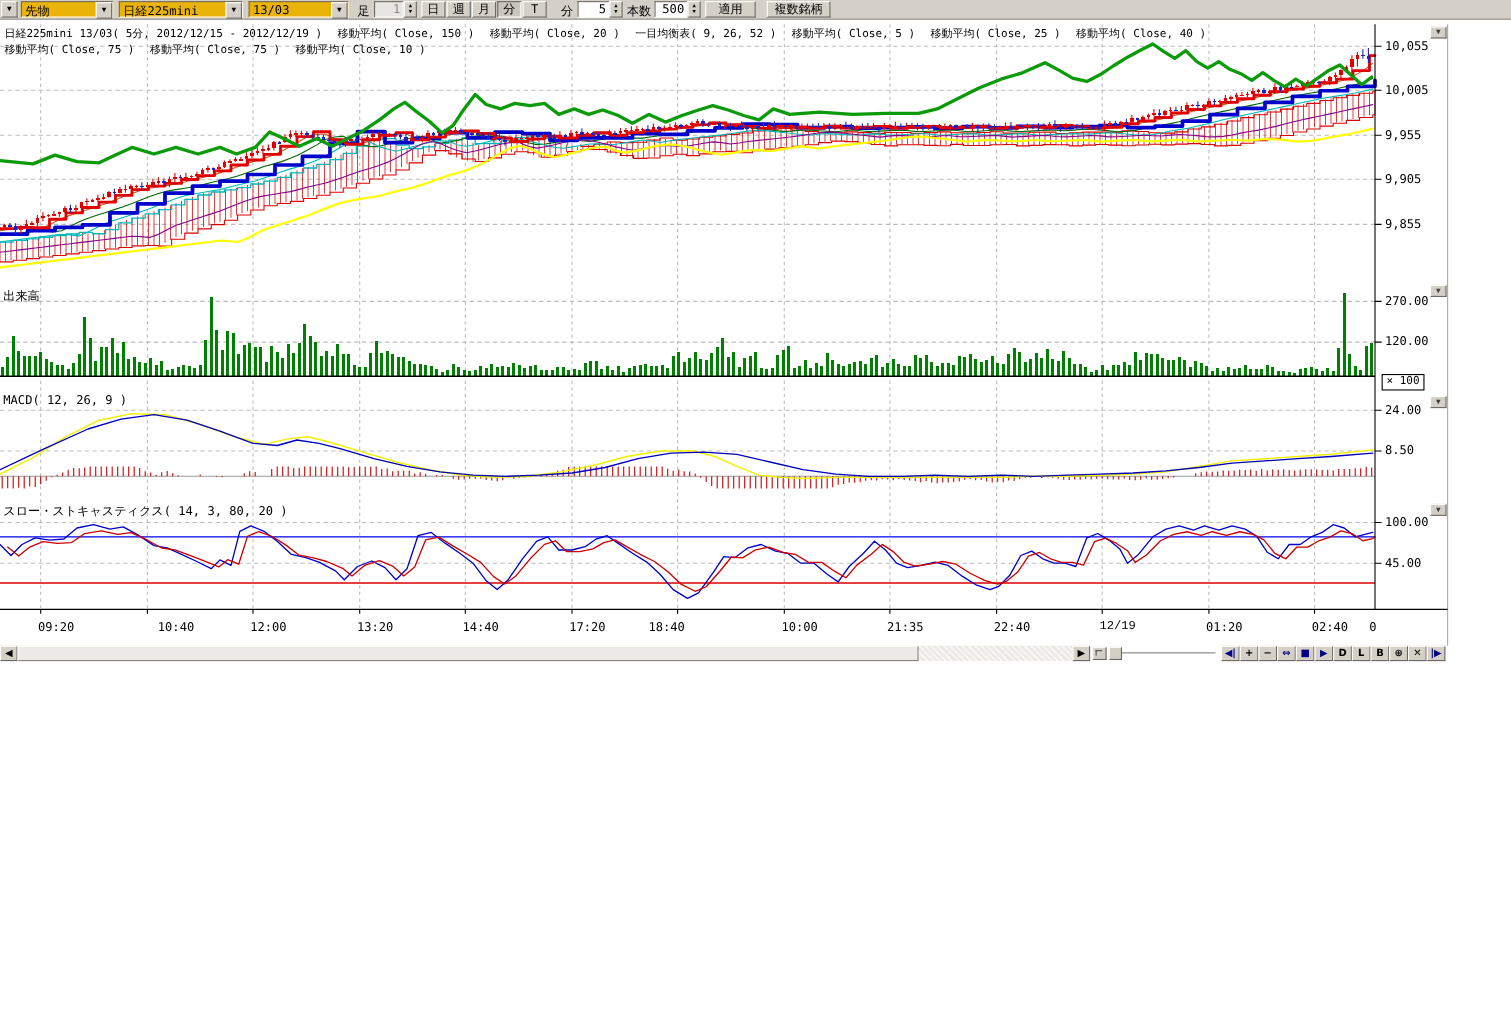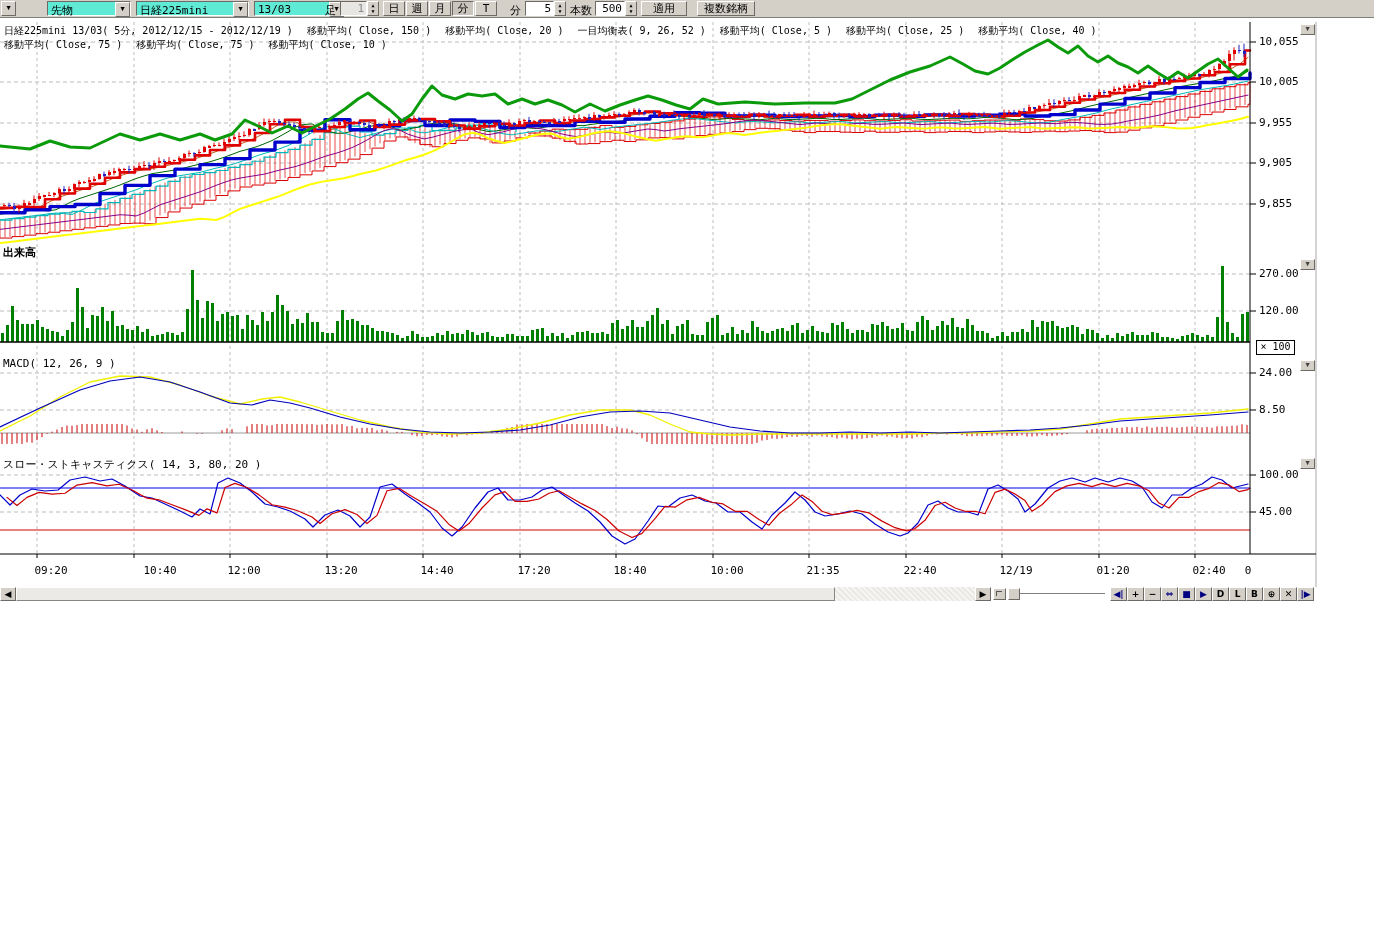--- a/index.html
+++ b/index.html
@@ -5,22 +5,22 @@
   html,body{margin:0;padding:0;background:#ffffff;width:1374px;height:926px;
     font-family:"DejaVu Sans Mono","Liberation Mono",monospace;}
   #app{position:relative;width:1374px;height:926px;overflow:hidden;background:#fff;}
   
   #toolbar{position:absolute;left:0;top:0;width:1374px;height:17px;background:#d4d0c8;
     border-bottom:1px solid #808080;}
   .tbtn{position:absolute;top:1px;height:15px;background:#d4d0c8;border:1px solid;
     border-color:#ffffff #6d6a66 #6d6a66 #ffffff;box-sizing:border-box;
     font:11px "DejaVu Sans Mono",monospace;text-align:center;line-height:13px;color:#000;}
   .tbtn.pressed{border-color:#6d6a66 #ffffff #ffffff #6d6a66;background:#c9c5bd;}
-  .combo{position:absolute;top:1px;height:15px;background:#5eead4;border:1px solid;
-    border-color:#6d6a66 #ffffff #ffffff #6d6a66;box-sizing:border-box;margin-left:28px;}
+  .combo{position:absolute;top:1px;height:15px;background:#eab308;border:1px solid;
+    border-color:#6d6a66 #ffffff #ffffff #6d6a66;box-sizing:border-box;}
   .combo .ctext{position:absolute;left:3px;top:1px;font:11px "DejaVu Sans Mono",monospace;
     white-space:nowrap;color:#000;}
   .combo .carrow{position:absolute;right:0;top:0;width:13px;height:13px;background:#d4d0c8;
     border:1px solid;border-color:#ffffff #6d6a66 #6d6a66 #ffffff;font-size:7px;line-height:13px;
     text-align:center;color:#000;}
   .spinfield{position:absolute;top:1px;height:15px;background:#fff;border:1px solid;
     border-color:#6d6a66 #ffffff #ffffff #6d6a66;box-sizing:border-box;
     font:11px "DejaVu Sans Mono",monospace;text-align:right;line-height:13px;padding-right:2px;color:#000;}
   .spinfield.disabled{background:#e8e6e2;color:#8a8a8a;}
   .spinbtn{position:absolute;top:1px;width:12px;height:15px;background:#d4d0c8;border:1px solid;
@@ -1422,21 +1422,21 @@
         <span>移動平均( Close, 5 )</span>
         <span>移動平均( Close, 25 )</span>
         <span>移動平均( Close, 40 )</span>
       </div>
     <div class="hline2" id="header-line2">
         <span>移動平均( Close, 75 )</span>
         <span>移動平均( Close, 75 )</span>
         <span>移動平均( Close, 10 )</span>
       </div>
 
-    <div class="panel-label" style="left:3px;top:227px;font-weight:bold;">出来高</div>
+    <div class="panel-label" style="left:3px;top:244px;">出来高</div>
     <div class="panel-label" style="left:3px;top:339px;">MACD( 12, 26, 9 )</div>
     <div class="panel-label" style="left:3px;top:439px;">スロー・ストキャスティクス( 14, 3, 80, 20 )</div>
 
     <div id="mult-box">× 100</div>
 
     <div class="ddbtn" style="left:1300px;top:6px;"><span>▼</span></div>
     <div class="ddbtn" style="left:1300px;top:241px;"><span>▼</span></div>
     <div class="ddbtn" style="left:1300px;top:342px;"><span>▼</span></div>
     <div class="ddbtn" style="left:1300px;top:440px;"><span>▼</span></div>
 
@@ -1453,25 +1453,25 @@
         <div class="tick-label" style="left: 1259px; top: 450px;">100.00</div>
         <div class="tick-label" style="left: 1259px; top: 487px;">45.00</div>
       </div>
     <div id="time-axis">
         <div class="time-label" style="left: 51px; top: 546px;">09:20</div>
         <div class="time-label" style="left: 160px; top: 546px;">10:40</div>
         <div class="time-label" style="left: 244px; top: 546px;">12:00</div>
         <div class="time-label" style="left: 341px; top: 546px;">13:20</div>
         <div class="time-label" style="left: 437px; top: 546px;">14:40</div>
         <div class="time-label" style="left: 534px; top: 546px; text-align: center;">17:20</div>
-        <div class="time-label" style="left: 630px; top: 546px;">18:40</div>
+        <div class="time-label" style="left: 606px; top: 546px;">18:40</div>
         <div class="time-label" style="left: 727px; top: 546px;">10:00</div>
         <div class="time-label" style="left: 823px; top: 546px;">21:35</div>
         <div class="time-label" style="left: 920px; top: 546px; text-align: right;">22:40</div>
-        <div class="time-label" style="left: 1016px; top: 546px;">12/19</div>
+        <div class="time-label" style="left: 1016px; top: 546px; font-family: Liberation Mono, monospace;">12/19</div>
         <div class="time-label" style="left: 1113px; top: 546px;">01:20</div>
         <div class="time-label" style="left: 1209px; top: 546px;">02:40</div>
         <div class="time-label" style="left: 1248px; top: 546px;">0</div>
       </div>
   </div>
 
   <div id="bottombar">
     <div id="htrack"></div>
     <div class="sbtn" style="left:0;width:16px;"><span>◀</span></div>
     <div id="hthumb"></div>

